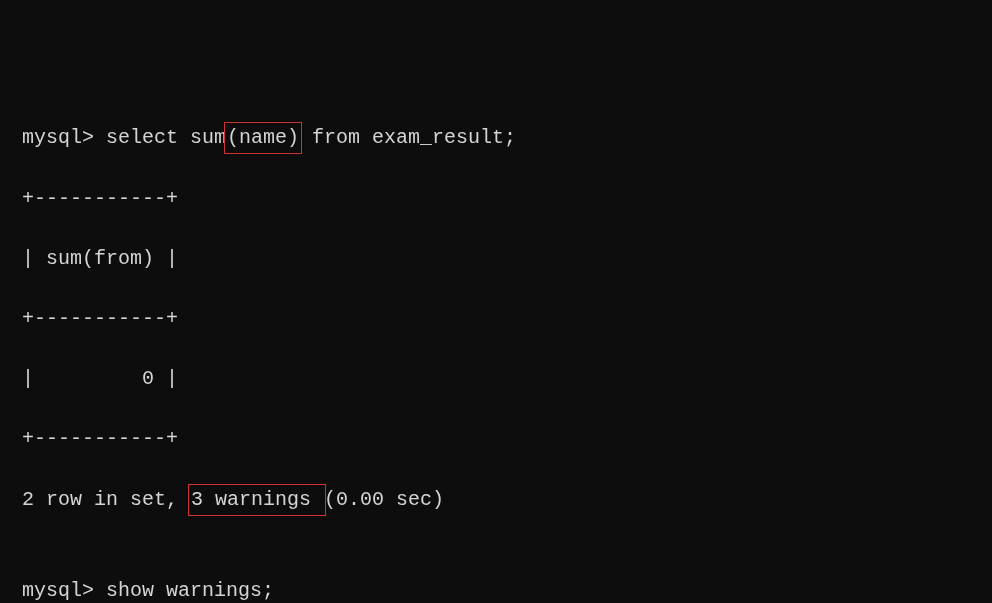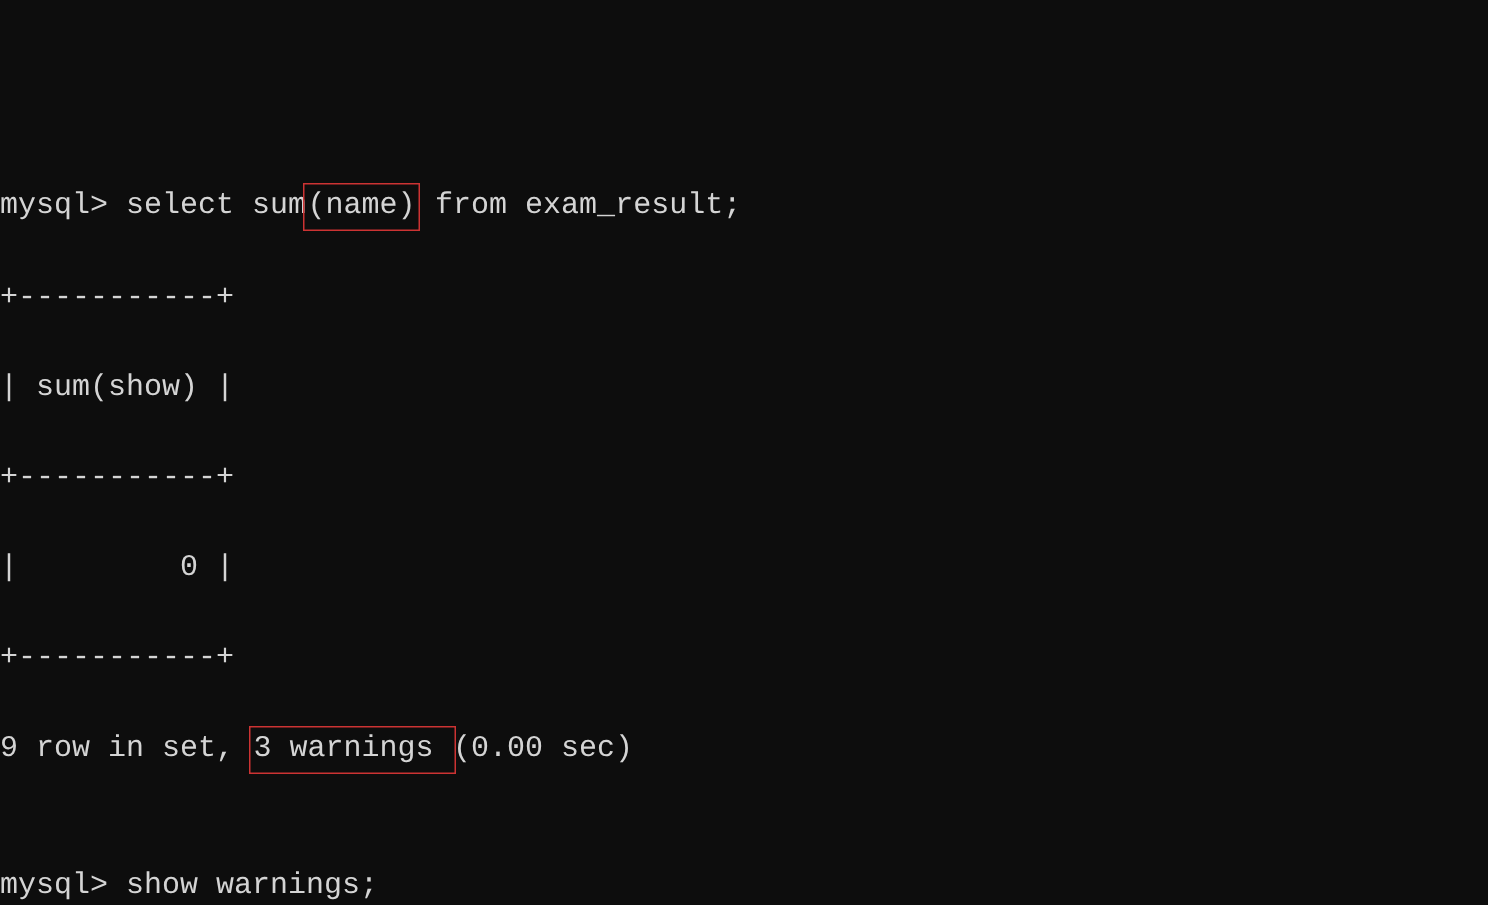--- a/index.html
+++ b/index.html
@@ -14,34 +14,34 @@
     height: 603px;
     overflow: hidden;
     white-space: pre;
   }
   .highlight-box {
     border: 1px solid #cc3333;
     display: inline-block;
     padding: 0 2px;
     margin: 0 -2px;
   }
-  .row-line { white-space: pre; }
+  .row-line { white-space: pre; padding-left: 22px; }
 </style>
 </head>
 <body>
 
 
 
 <div class="row-line"><span>mysql&gt; select sum</span><span class="highlight-box">(name)</span><span> from exam_result;</span></div>
 <div class="row-line">+-----------+</div>
-<div class="row-line">| sum(show) |</div>
+<div class="row-line">| sum(from) |</div>
 <div class="row-line">+-----------+</div>
 <div class="row-line">|         0 |</div>
 <div class="row-line">+-----------+</div>
-<div class="row-line"><span>9 row in set, </span><span class="highlight-box">3 warnings </span><span>(0.00 sec)</span></div>
+<div class="row-line"><span>2 row in set, </span><span class="highlight-box">3 warnings </span><span>(0.00 sec)</span></div>
 <div class="row-line"></div>
 <div class="row-line">mysql&gt; show warnings;</div>
 
 
 
 
 
 
 
 

